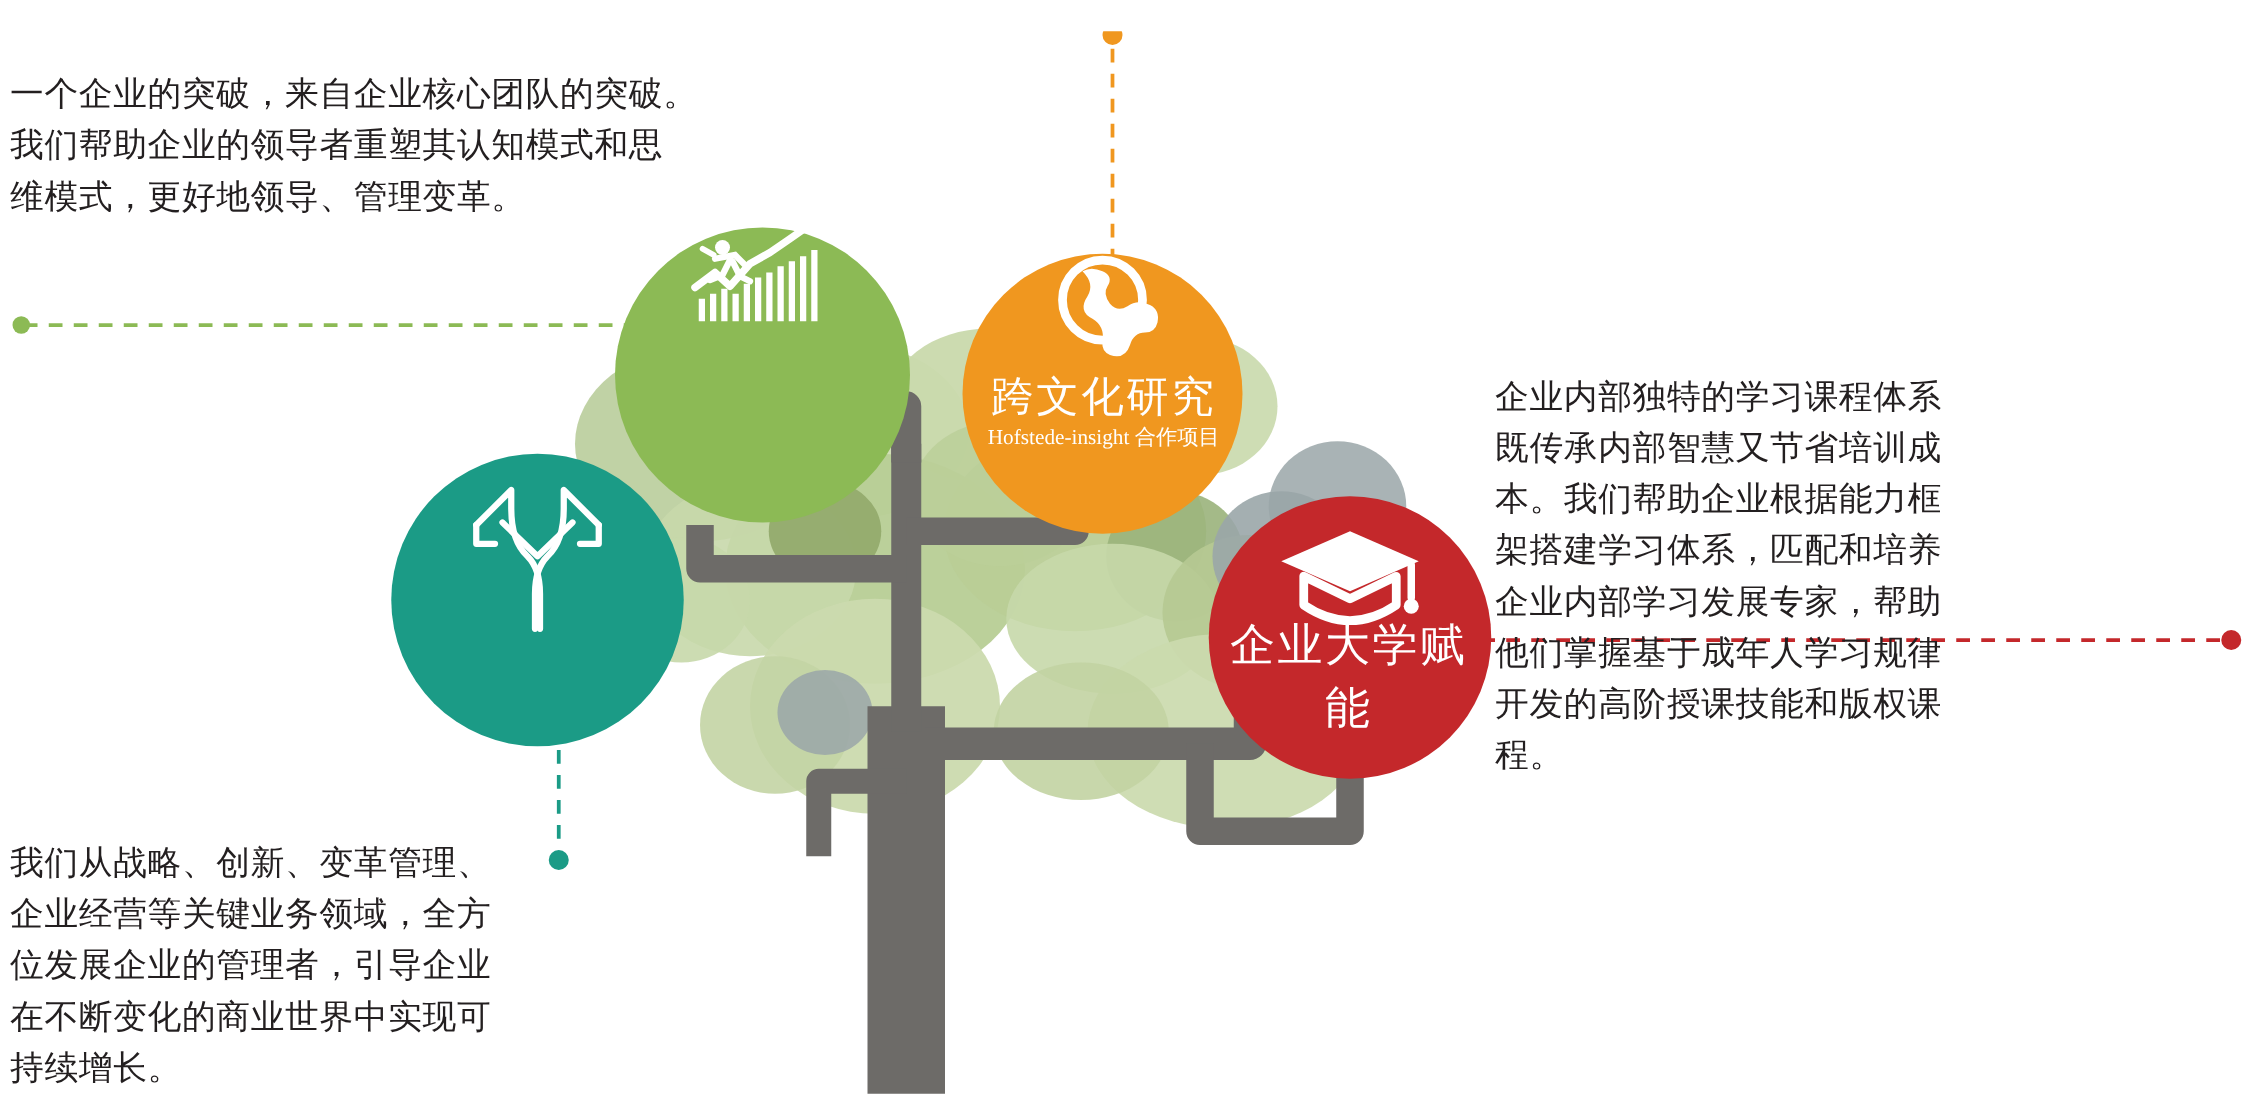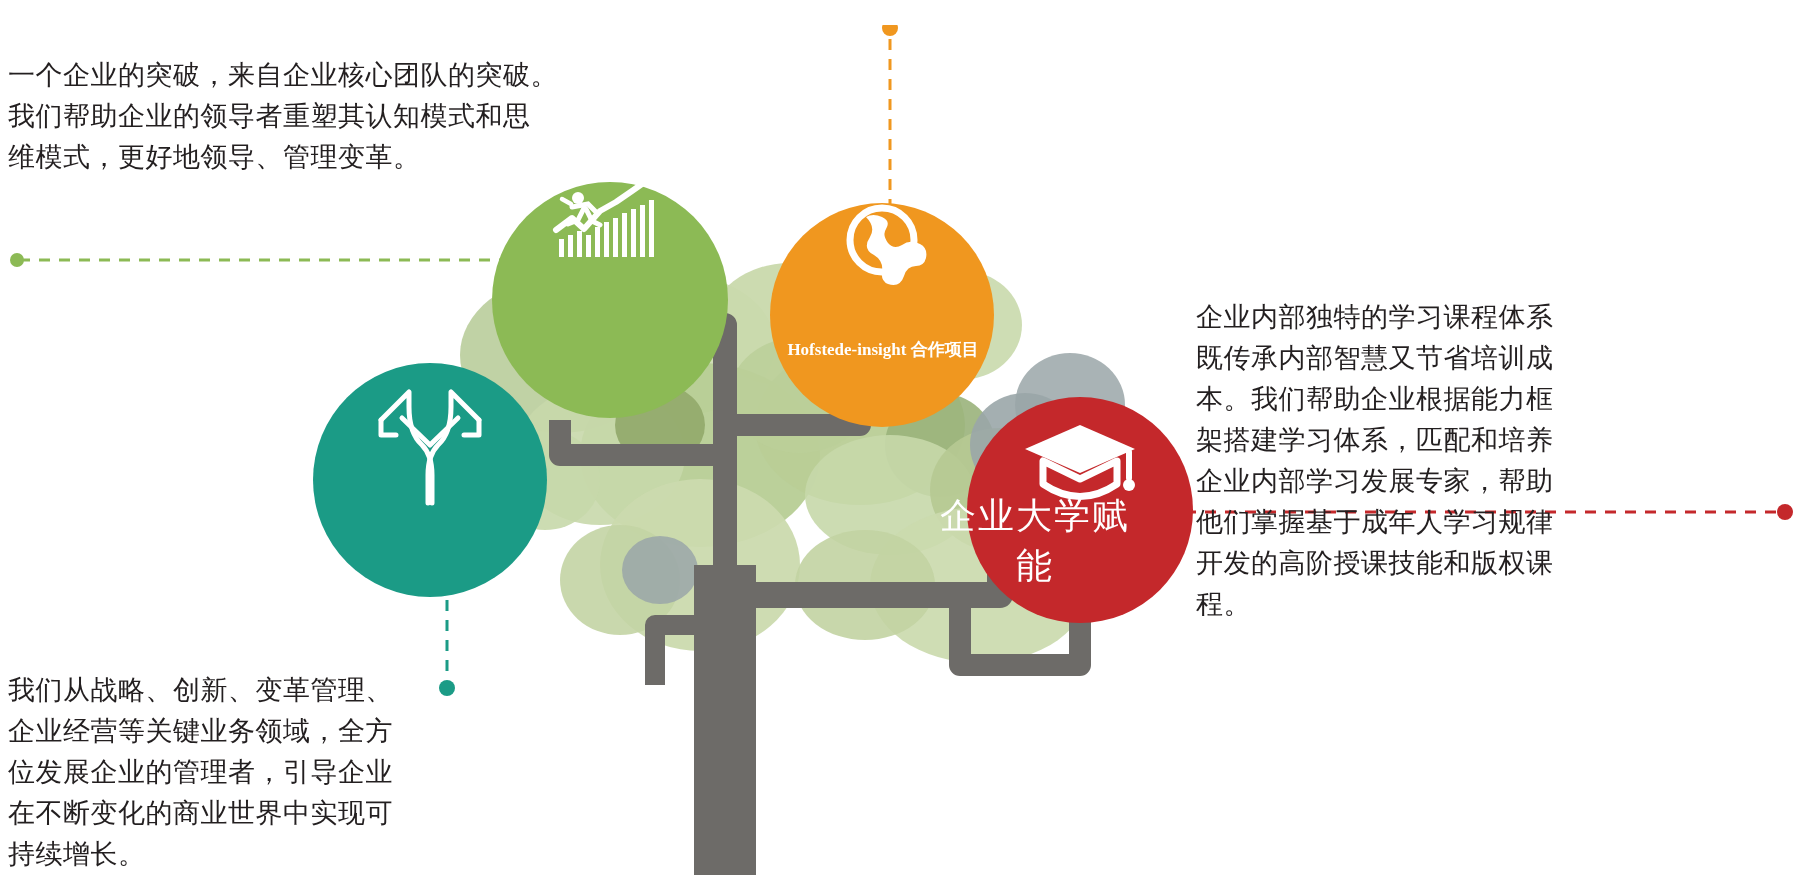--- a/index.html
+++ b/index.html
@@ -43,24 +43,23 @@
     font-size:38px;line-height:52px;letter-spacing:3px;
   }
   #lbl-cross{
     left:770px;top:272px;width:226px;
     font-size:34px;line-height:44px;letter-spacing:2px;
   }
   #lbl-cross-sub{
     left:770px;top:313px;width:226px;
     font-size:17px;line-height:24px;letter-spacing:0px;
     font-family:"Liberation Serif","DejaVu Serif",serif;
-    font-weight:bold;
   }
   #lbl-univ{
-    left:928px;top:466px;width:214px;
+    left:972px;top:466px;width:214px;
     font-size:36px;line-height:50px;letter-spacing:2px;
   }
 </style>
 </head>
 <body>
 
 <div class="stage">
 
   <svg class="art" viewBox="0 0 1802 875" aria-hidden="true">
 
@@ -208,20 +207,21 @@
 既传承内部智慧又节省培训成
 本。我们帮助企业根据能力框
 架搭建学习体系，匹配和培养
 企业内部学习发展专家，帮助
 他们掌握基于成年人学习规律
 开发的高阶授课技能和版权课
 程。</div>
 
 
 
+  <div class="bubble-label" id="lbl-cross">跨文化研究</div>
 
   <div class="bubble-label" id="lbl-cross-sub">Hofstede-insight
 合作项目</div>
 
   <div class="bubble-label" id="lbl-univ">企业大学赋
 能</div>
 
 </div>
 
 </body></html>

